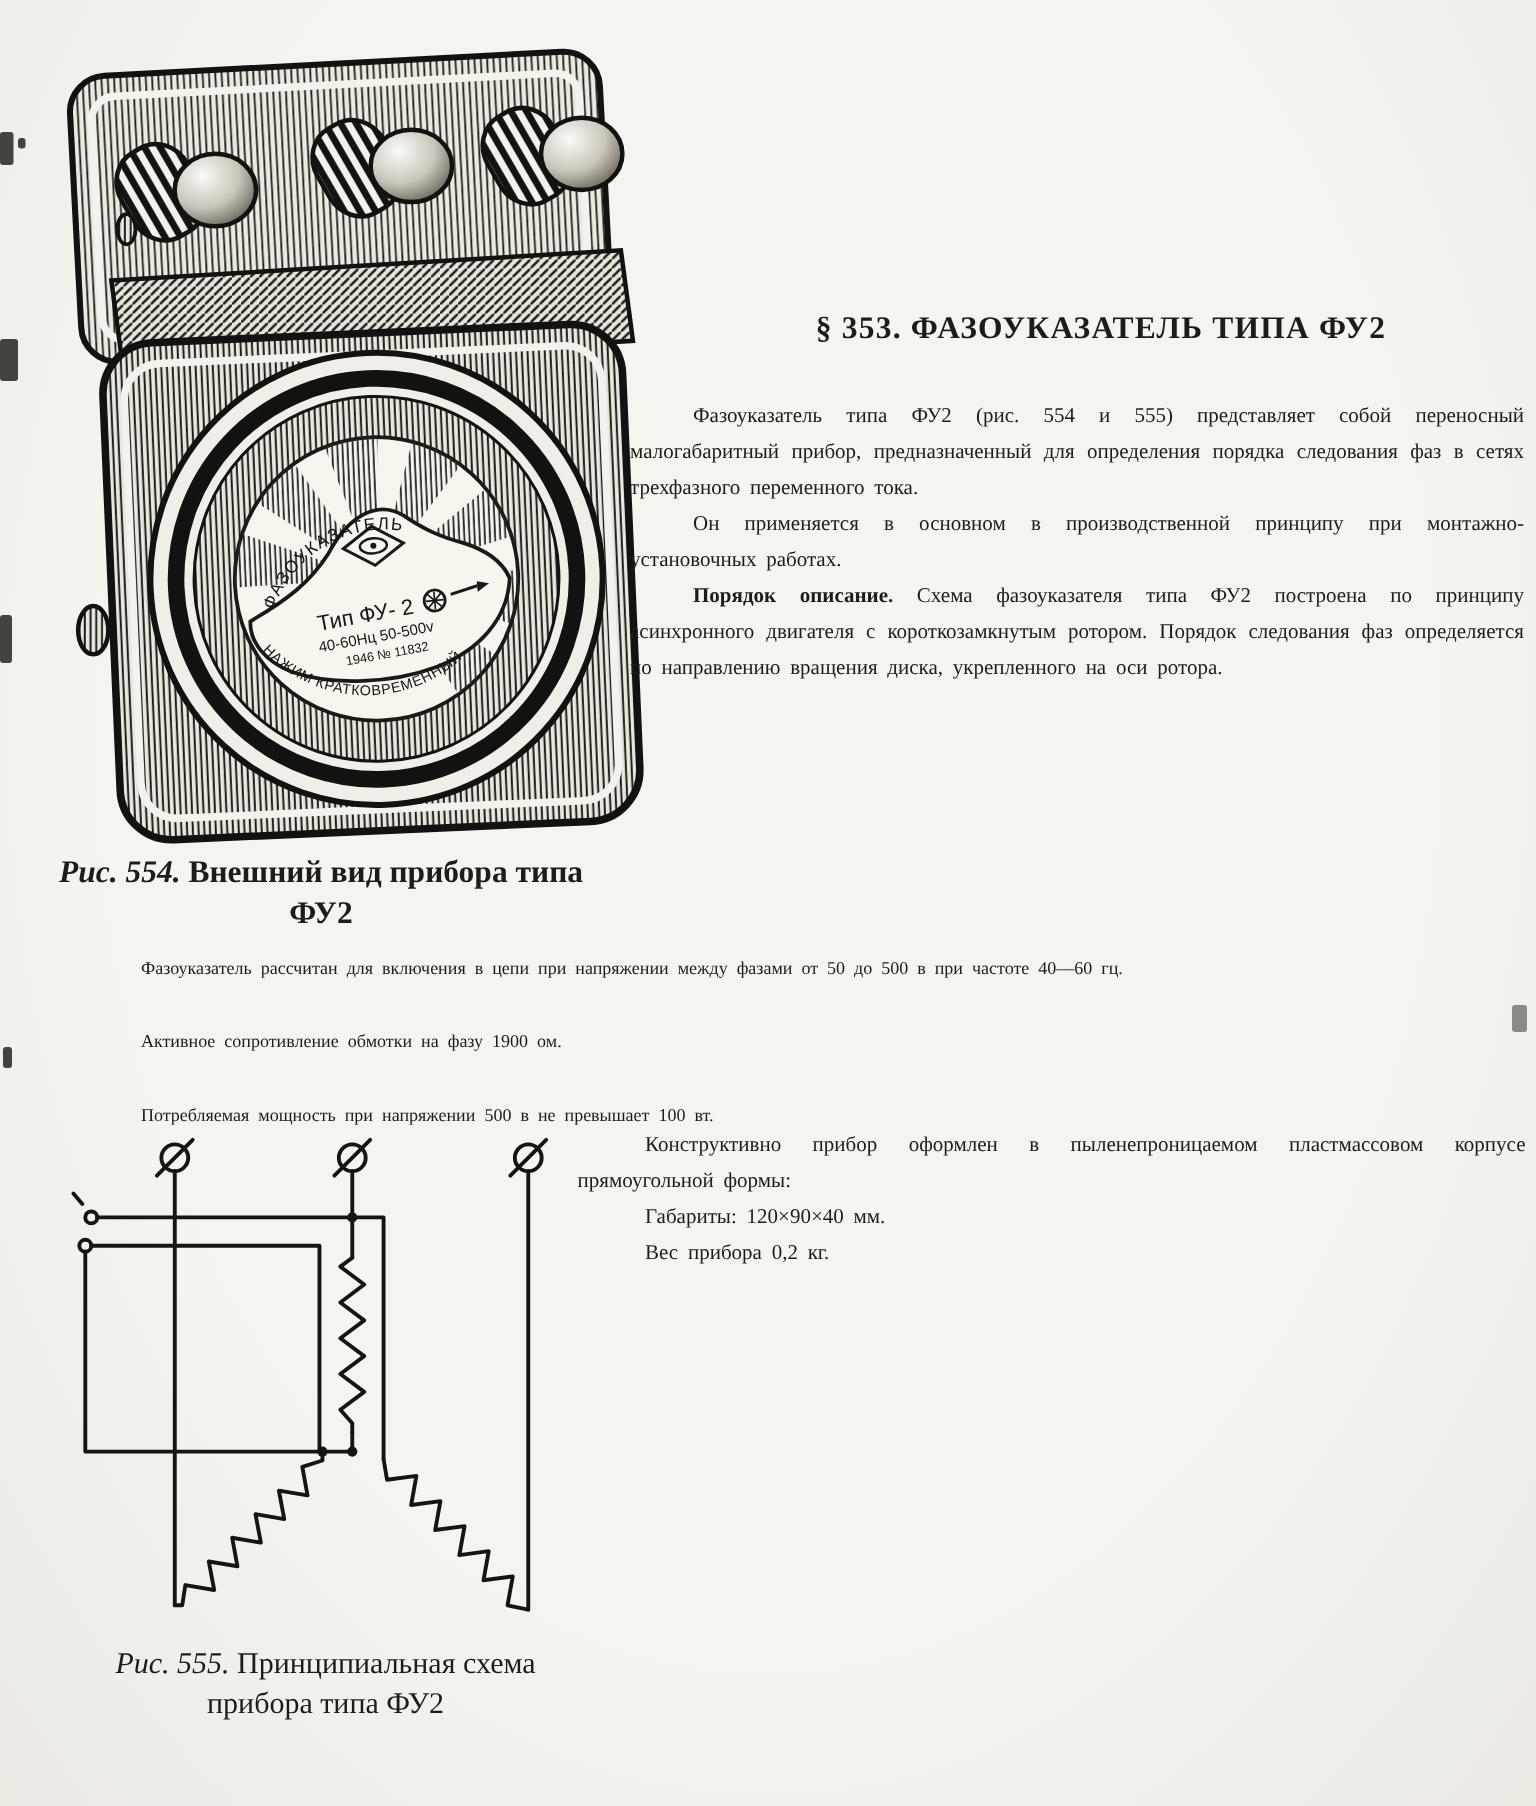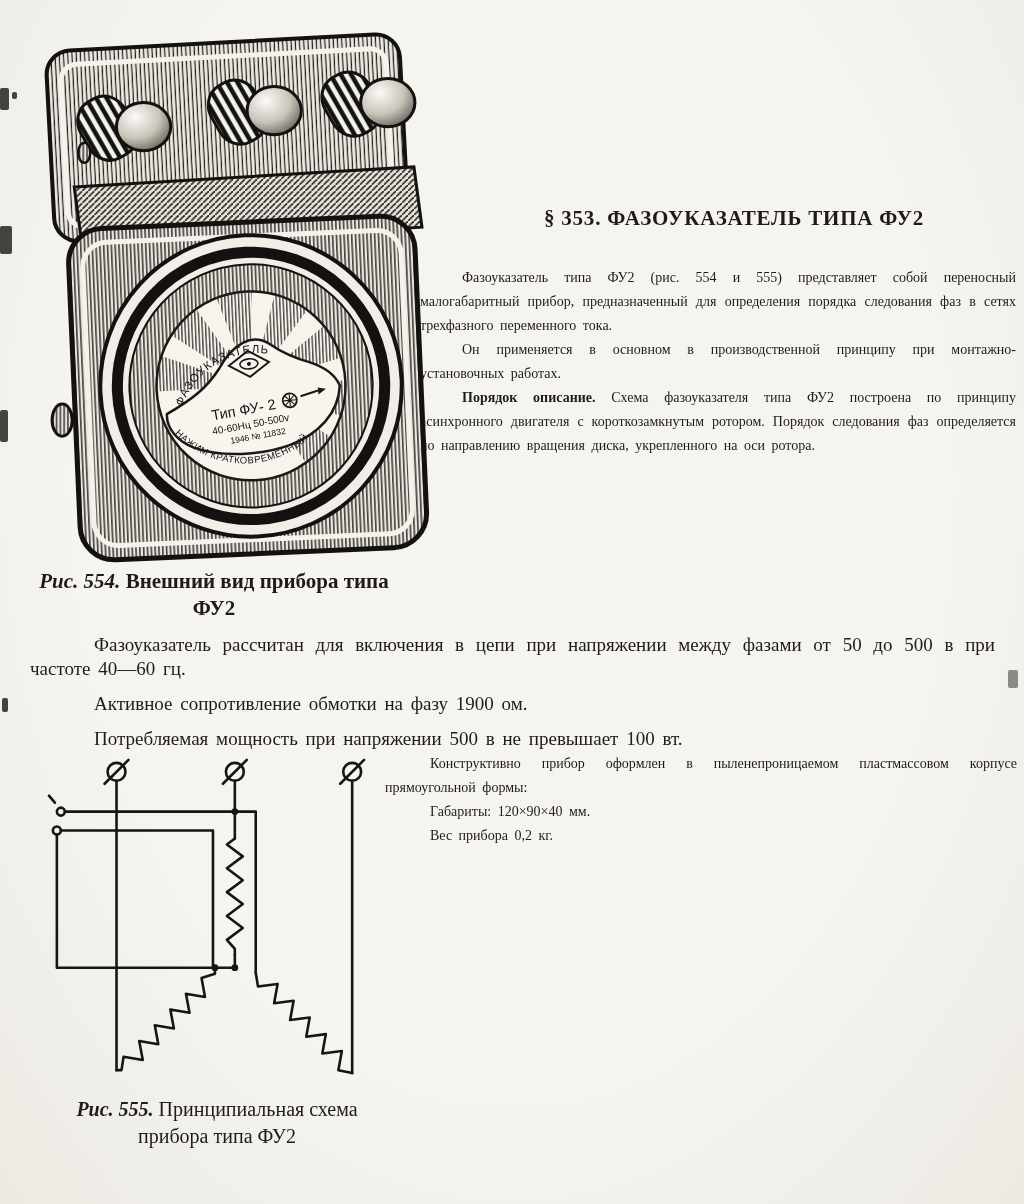--- a/index.html
+++ b/index.html
@@ -22,40 +22,40 @@
     letter-spacing:0.8px;white-space:nowrap;margin-left:16px;
   }
   .col-intro{
     position:absolute;left:420px;top:266px;width:596px;
     font-size:14px;line-height:24px;text-align:justify;word-spacing:3px;
   }
   .col-intro p{margin:0;text-indent:42px;}
   .lead-bold{font-weight:bold;}
   .specs{
     position:absolute;left:30px;top:633px;width:965px;
-    font-size:19px;line-height:24px;text-align:justify;word-spacing:3px;
+    font-size:12px;line-height:24px;text-align:justify;word-spacing:3px;
   }
   .specs p{margin:0;text-indent:64px;}
-  .specs p + p{margin-top:11px;}
+  .specs p + p{margin-top:25px;}
   .construction{
     position:absolute;left:385px;top:752px;width:632px;
     font-size:14px;line-height:24px;text-align:justify;word-spacing:3px;
   }
   .construction p{margin:0;text-indent:45px;}
   .caption{position:absolute;text-align:center;}
   .caption-554{
     left:38px;top:568px;width:352px;
     font-size:21px;font-weight:bold;line-height:27px;
   }
   .caption-555{
     left:52px;top:1096px;width:330px;
     font-size:20px;line-height:27px;
   }
   .cap-prefix{font-style:italic;}
-  .caption-555 .cap-prefix{font-weight:bold;}
+  .caption-555 .cap-prefix{font-weight:normal;}
   
   .fig554{position:absolute;left:28px;top:16px;width:402px;height:548px;}
   .fig555{position:absolute;left:22px;top:744px;width:372px;height:348px;}
   svg .lbl{font-family:"Liberation Sans", sans-serif;fill:#171512;}
   
   .speck{position:absolute;background:#262420;border-radius:2px;opacity:.85;}
   .speck-1{left:0;top:88px;width:9px;height:22px;}
   .speck-2{left:0;top:226px;width:12px;height:28px;}
   .speck-3{left:0;top:410px;width:8px;height:32px;}
   .speck-4{left:2px;top:698px;width:6px;height:14px;}

